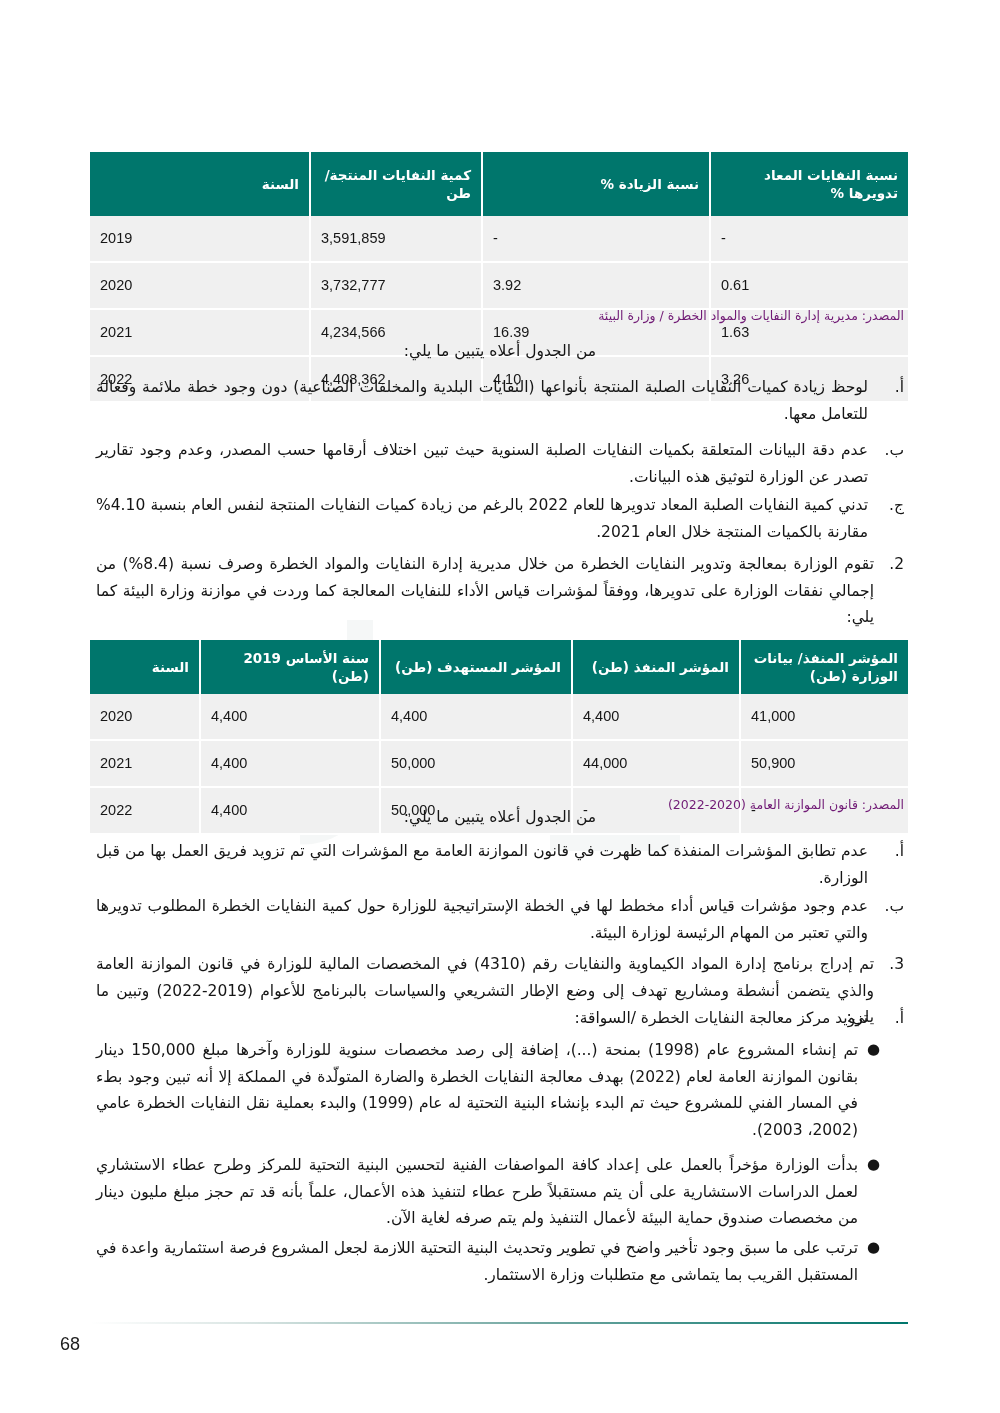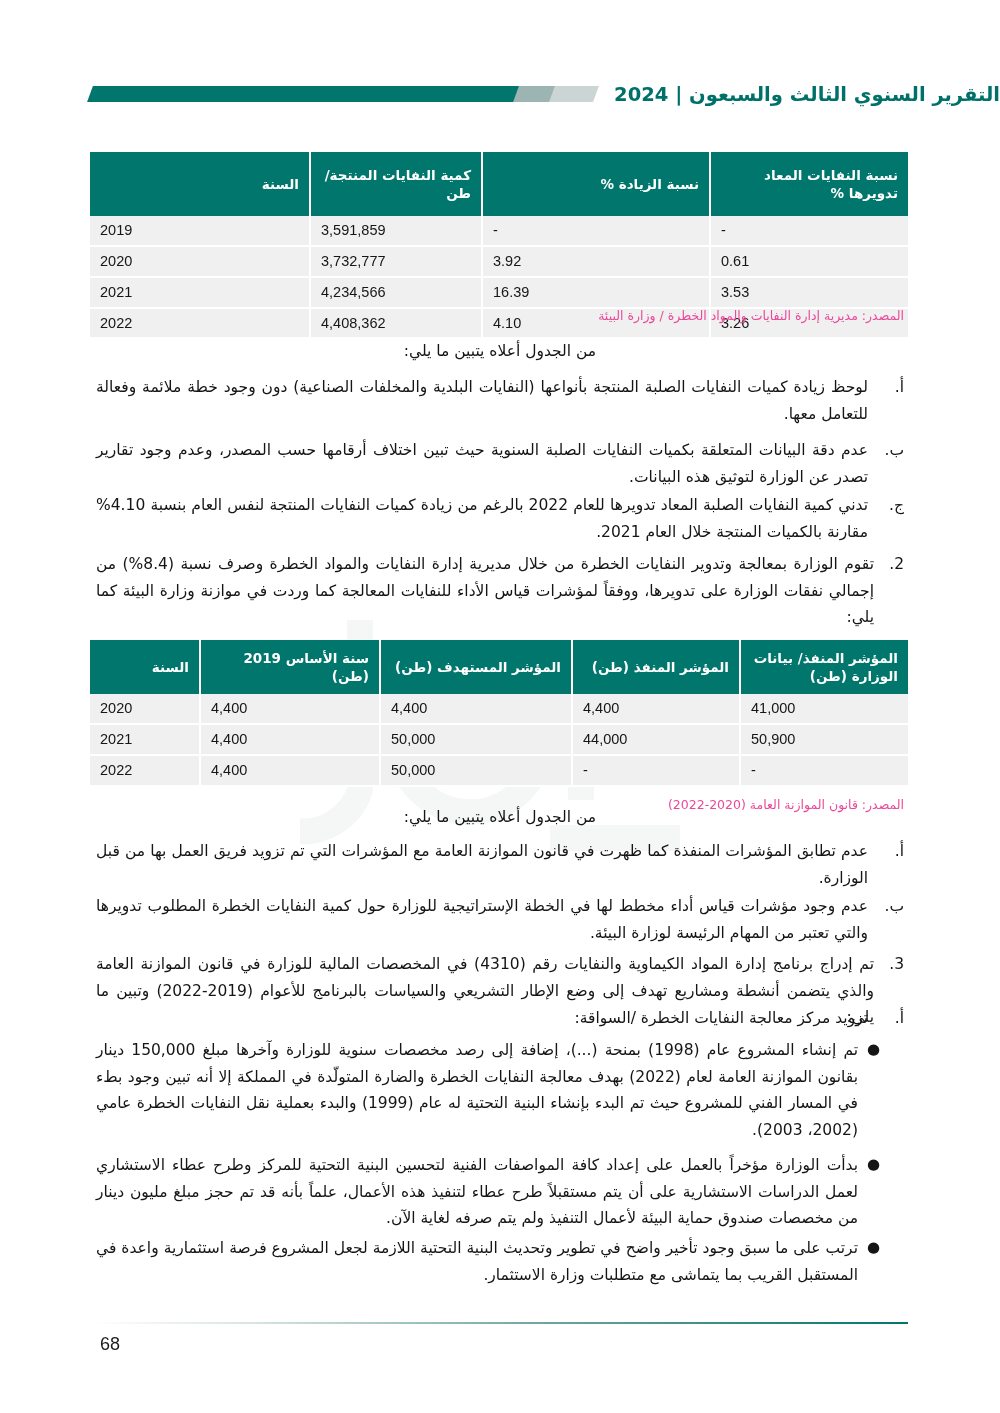--- a/index.html
+++ b/index.html
@@ -94,21 +94,21 @@
     text-align: right;
     vertical-align: middle;
     border-left: 2px solid #ffffff;
     line-height: 1.35;
   }
   .data-table th:last-child { border-left: none; margin-top: 12px; }
   .data-table td {
     background: #F0F0F0;
     color: #161616;
     font-size: 14.5px;
-    padding: 5px 10px;
+    padding: 13px 10px;
     text-align: left;
     border-left: 2px solid #ffffff;
     border-bottom: 2px solid #ffffff;
     line-height: 1.3;
     font-family: "Liberation Sans", sans-serif;
   }
   .data-table td:last-child { border-left: none; }
   .data-table td.year-cell { text-align: left; }
 
   
@@ -124,21 +124,21 @@
   #table-indicators col.c1 { width: 168px; }
   #table-indicators col.c2 { width: 168px; }
   #table-indicators col.c3 { width: 192px; }
   #table-indicators col.c4 { width: 180px; }
   #table-indicators col.c5 { width: 110px; }
 
   .source-note {
     position: absolute;
     right: 96px;
     font-size: 12.5px;
-    color: #ec4899;
+    color: #701a75;
     direction: rtl;
     white-space: nowrap;
   }
   #source-waste { top: 308px; }
   #source-indicators { top: 772px; margin-top: 25px; }
 
   
   .para {
     position: absolute;
     direction: rtl;
@@ -199,21 +199,21 @@
     position: absolute;
     top: 1322px;
     right: 92px;
     width: 818px;
     height: 2px;
     background: linear-gradient(to left, #00766C 0%, #6FA6A0 45%, #D8E4E2 80%, #ffffff 100%);
   }
   .page-number {
     position: absolute;
     top: 1334px;
-    right: 880px;
+    right: 920px;
     font-size: 18px;
     color: #1c1c1c;
     font-family: "Liberation Sans", sans-serif;
   }
 </style>
 </head>
 <body>
 
 <div class="page">
 
@@ -223,28 +223,20 @@
         <path d="M60 30 L60 200 A60 60 0 0 1 -10 240"></path>
         <circle cx="170" cy="150" r="72"></circle>
       </g>
       <g fill="#EDF1F0">
         <rect x="268" y="60" width="26" height="150"></rect>
         <rect x="250" y="235" width="130" height="26"></rect>
       </g>
     </svg>
   </div>
 
-  <div class="page-header">
-    <div class="header-title">التقرير السنوي الثالث والسبعون | 2024</div>
-    <div class="header-bars">
-      <div class="bar-seg bar-long"></div>
-      <div class="bar-seg bar-mid"></div>
-      <div class="bar-seg bar-light"></div>
-    </div>
-  </div>
 
   <table class="data-table" id="table-waste">
     <colgroup>
       <col class="c1">
         <col class="c2">
         <col class="c3">
         <col class="c4">
     </colgroup>
     <thead>
       <tr>
@@ -261,21 +253,21 @@
         <td>3,591,859</td>
         <td class="year-cell">2019</td>
       </tr>
       <tr>
         <td>0.61</td>
         <td>3.92</td>
         <td>3,732,777</td>
         <td class="year-cell">2020</td>
       </tr>
       <tr>
-        <td>3.53</td>
+        <td>1.63</td>
         <td>16.39</td>
         <td>4,234,566</td>
         <td class="year-cell">2021</td>
       </tr>
       <tr>
         <td>3.26</td>
         <td>4.10</td>
         <td>4,408,362</td>
         <td class="year-cell">2022</td>
       </tr>

